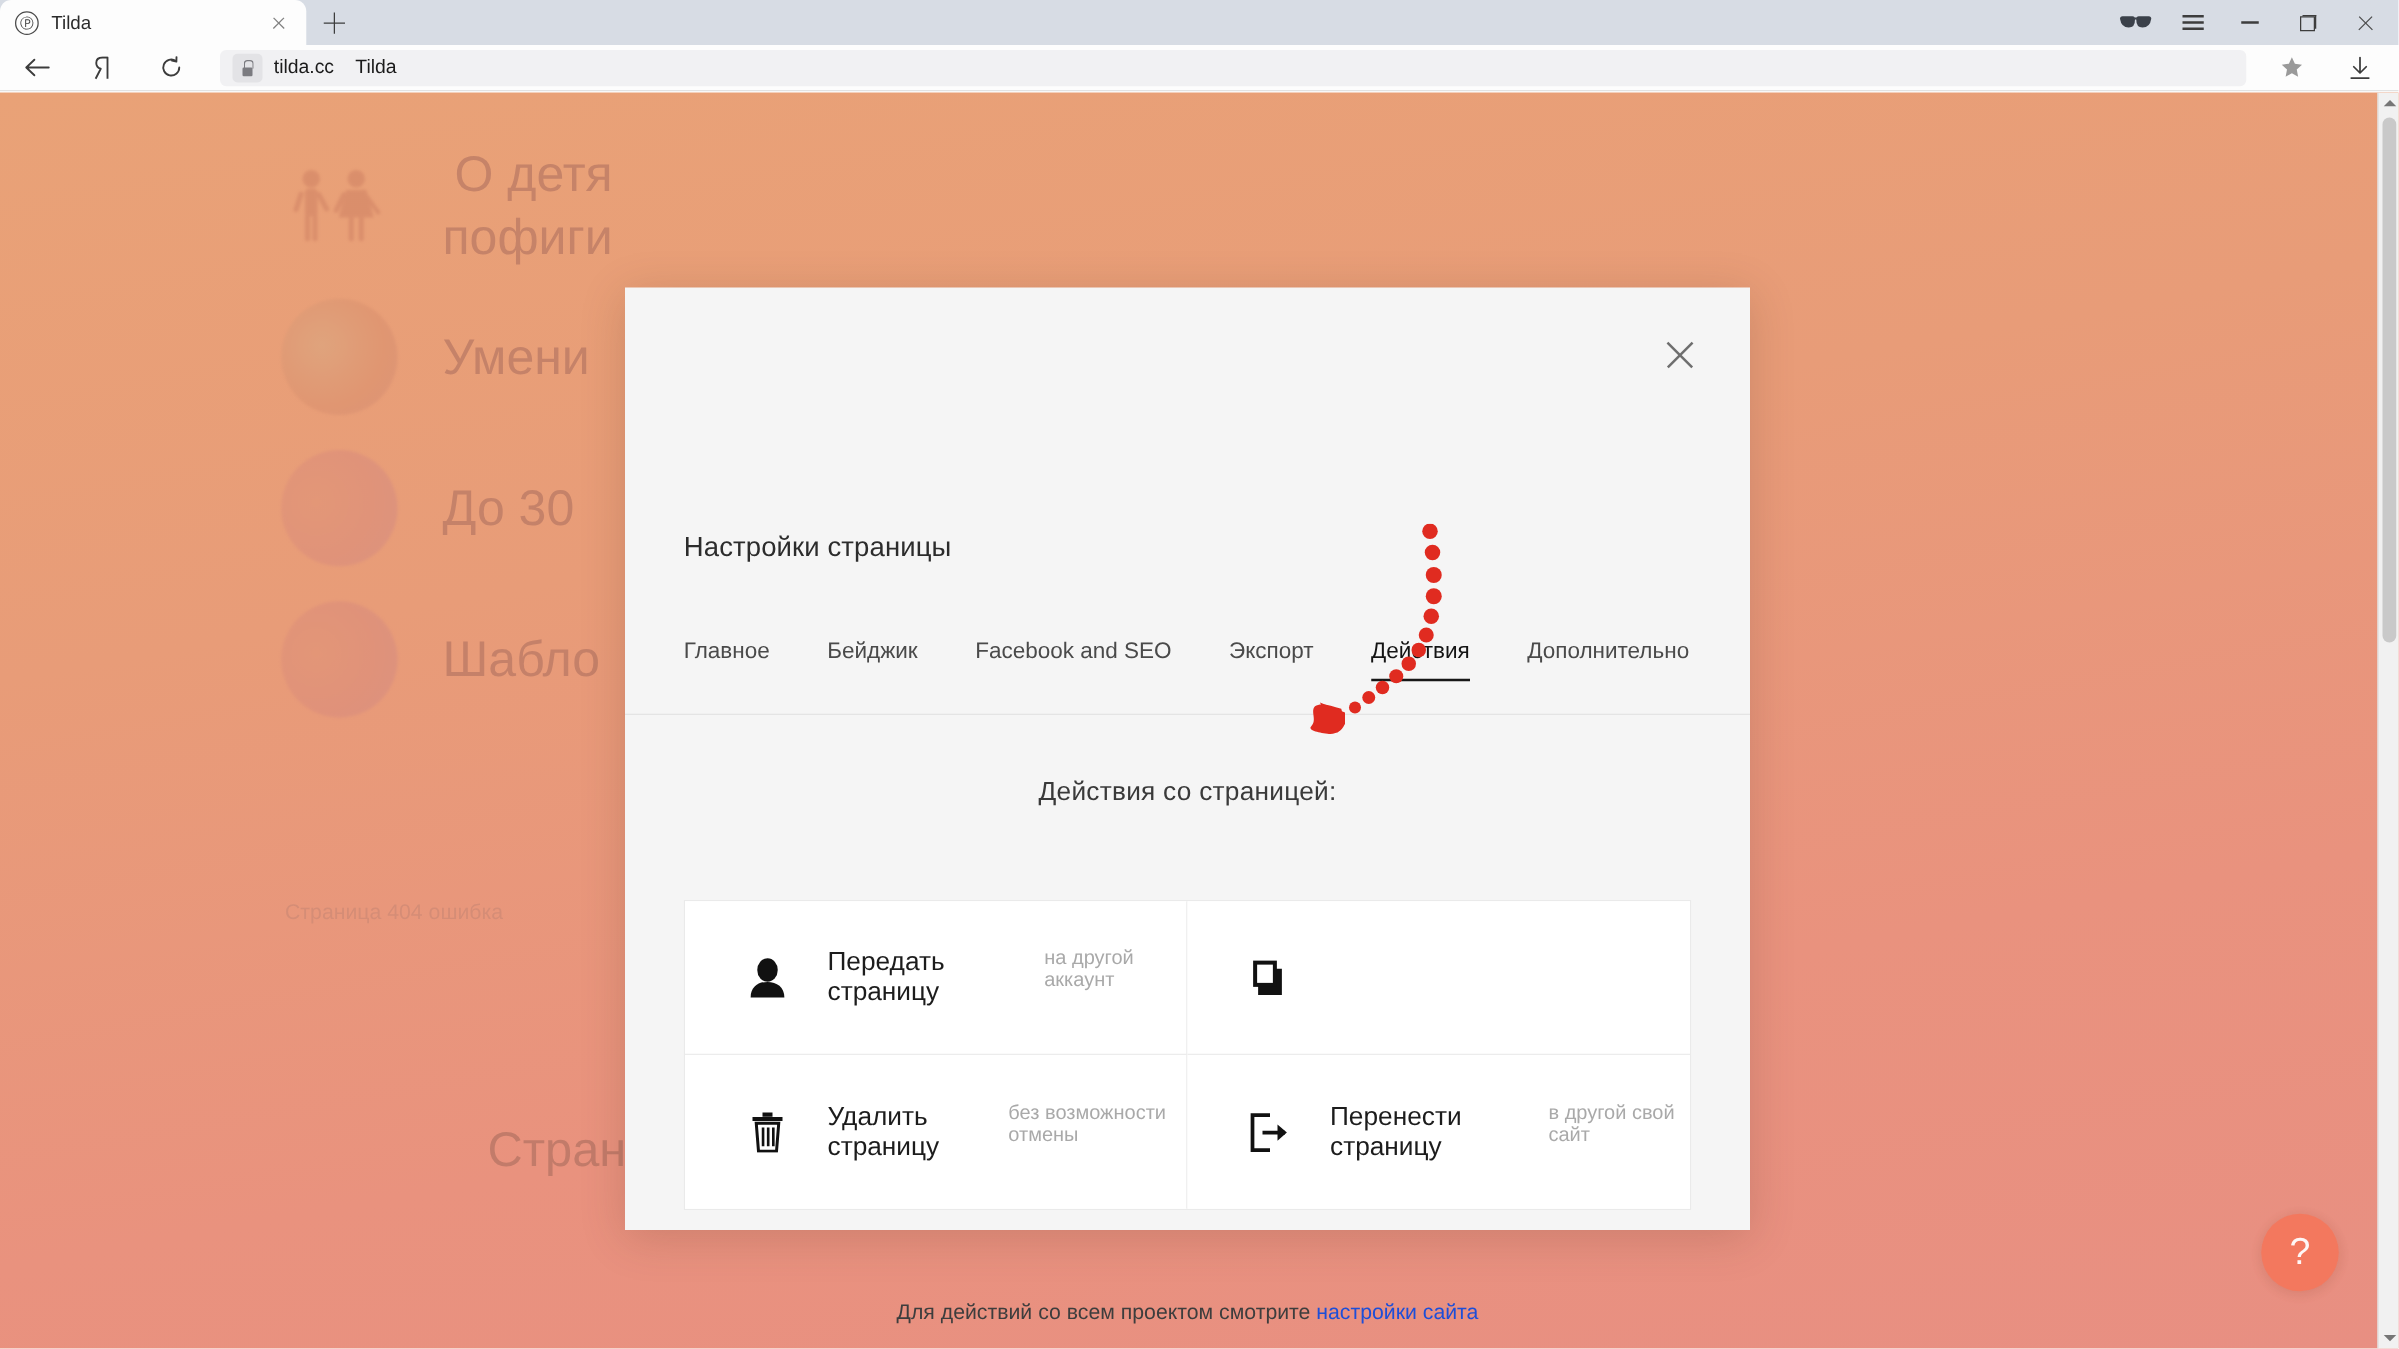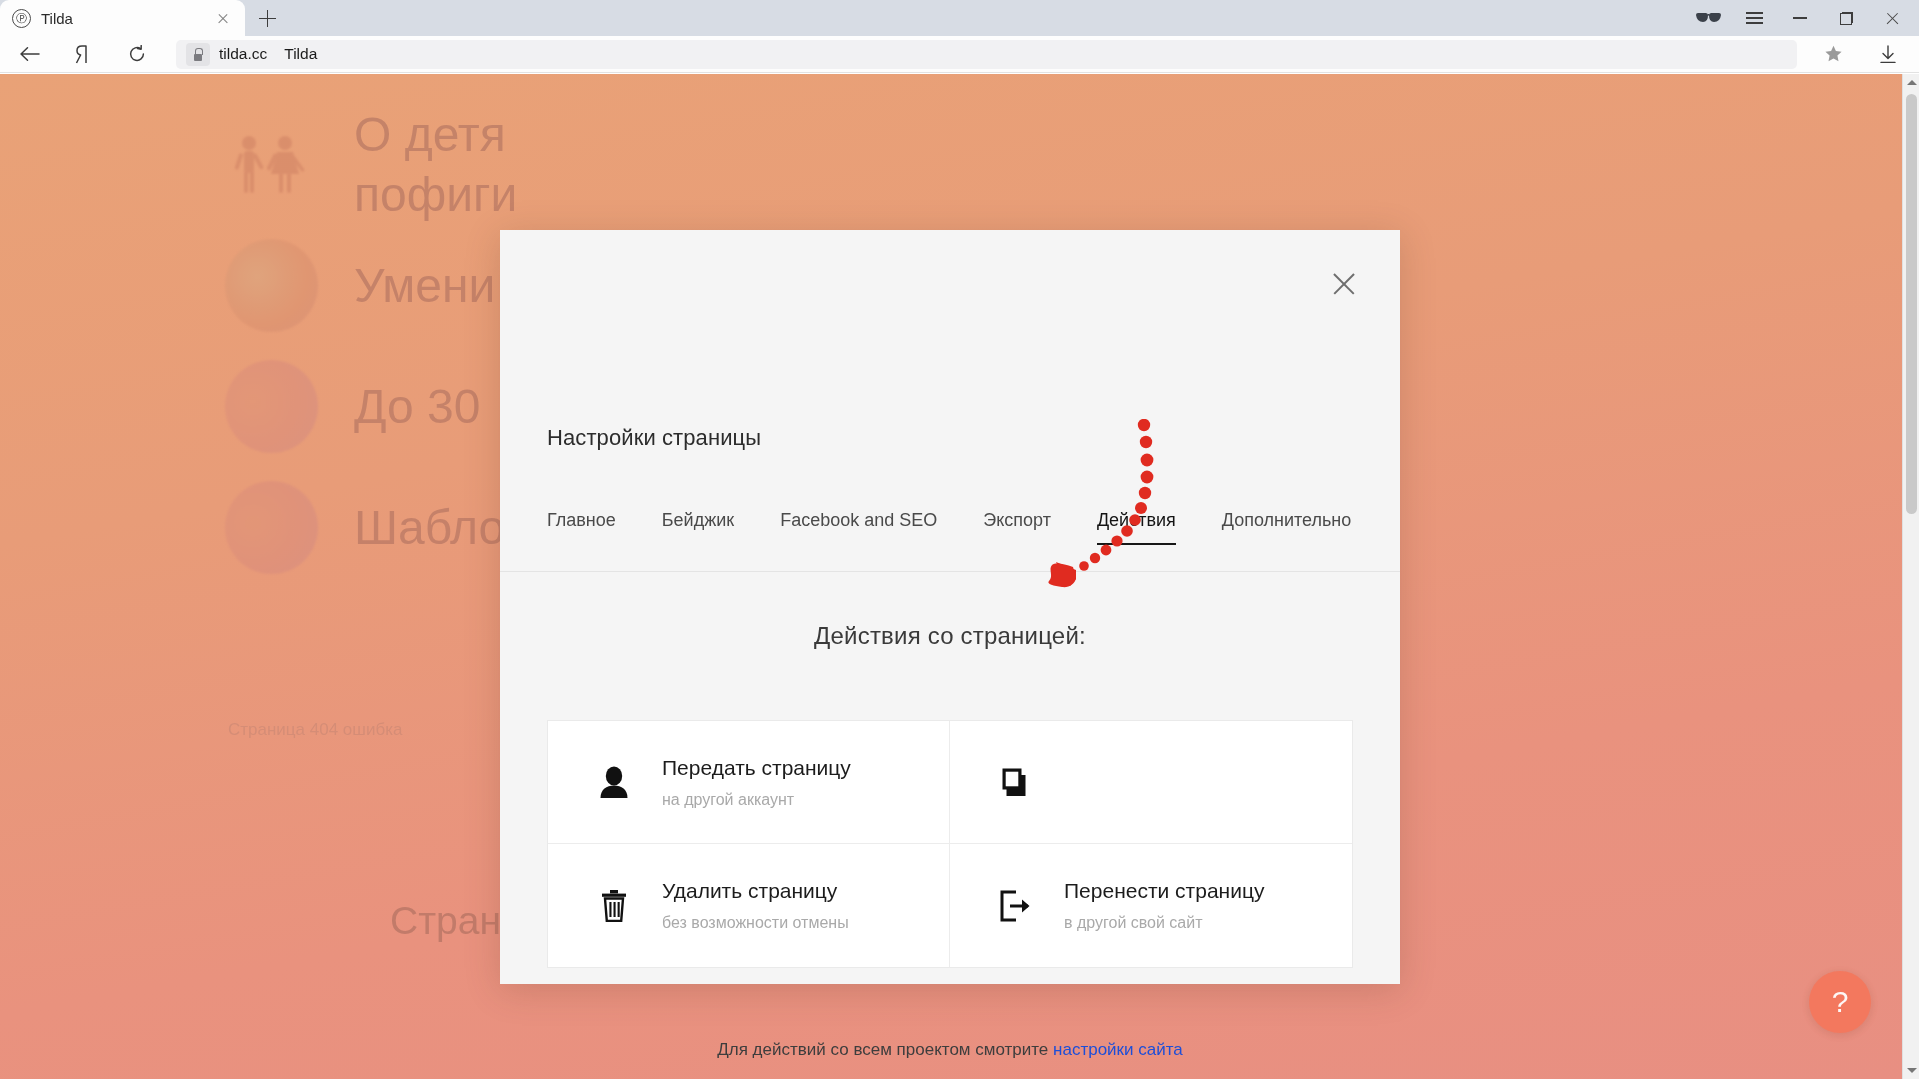--- a/index.html
+++ b/index.html
@@ -132,22 +132,22 @@
     width:93px; height:93px; border-radius:50%; flex:none;
     opacity:.52; filter:blur(1.1px);
     background:#e09b7e;
     display:flex; align-items:center; justify-content:center;
     overflow:hidden; position:relative;
   }
   .bg-thumb.t1 { background:transparent; }
   .bg-thumb.t2 { background:radial-gradient(circle at 35% 40%, #d8a882 0%, #d98f6d 60%, #cf8a77 100%); }
   .bg-thumb.t3 { background:radial-gradient(circle at 30% 45%, #df9277 0%, #d98a7b 55%, #cf8a86 100%); }
   .bg-title {
-    font-size:48px; color:#a96c5d; opacity:.55; font-weight:300; line-height:1.25;
-    white-space:pre-line; filter:blur(.4px);
+    font-size:40px; color:#a96c5d; opacity:.55; font-weight:300; line-height:1.25;
+    white-space:pre-line; filter:blur(.4px);text-align:right;
   }
   .bg-footnote {
     position:absolute; left:228px; top:646px; font-size:17px;
     color:#cb8874; opacity:.65; filter:blur(.5px);
   }
   .bg-bigtitle {
     position:absolute; left:390px; top:825px; font-size:39px; font-weight:300;
     color:#a96c5d; opacity:.6; filter:blur(.4px);
   }
   .figure-icon { width:80px; height:62px; position:relative; }
@@ -192,36 +192,36 @@
   .tab-item.active::after {
     content:""; position:absolute; left:23px; right:23px; bottom:0;
     height:2.4px; background:#171717;
   }
   .tabs-divider {
     position:absolute; left:0; right:0; top:341px; height:1px; background:#e4e4e4;
   }
 
   .panel-heading {
     position:absolute; left:0; right:0; top:392px; text-align:center;
-    font-size:24px; font-weight:300; color:#3a3a3a; letter-spacing:.2px;
+    font-size:21px; font-weight:300; color:#3a3a3a; letter-spacing:.2px;
   }
   .cards {
     position:absolute; left:47px; top:490px; width:806px; height:248px;
     display:grid; grid-template-columns:1fr 1fr; grid-template-rows:1fr 1fr;
     background:#fff; border:1px solid #eaeaea;
   }
   .card {
     border-right:1px solid #ececec; border-bottom:1px solid #ececec;
     display:flex; align-items:center; padding-left:46px; gap:28px;
     background:#fff; cursor:pointer;
   }
   .card:nth-child(2), .card:nth-child(4) { border-right:none; }
   .card:nth-child(3), .card:nth-child(4) { border-bottom:none; }
   .card-icon { width:40px; height:44px; flex:none; display:flex; align-items:center; justify-content:center; }
-  .card-text { display:flex; flex-direction:column; gap:11px; }
+  .card-text { display:flex; flex-direction:row; gap:11px; }
   .card-label { font-size:21px; color:#1c1c1c; font-weight:400; }
   .card-sub { font-size:16px; color:#a9a9a9; font-weight:400; }
 
   .modal-footer {
     position:absolute; left:0; right:0; top:810px; text-align:center;
     font-size:17px; color:#3d3d3d;
   }
   .modal-footer a { color:#1d4ed8; text-decoration:none; }
 
   

